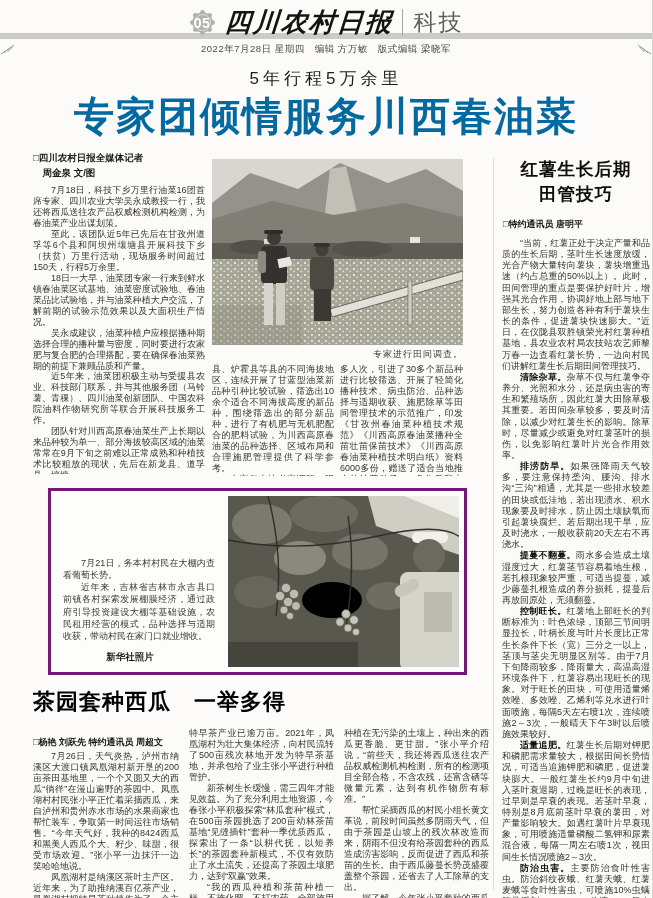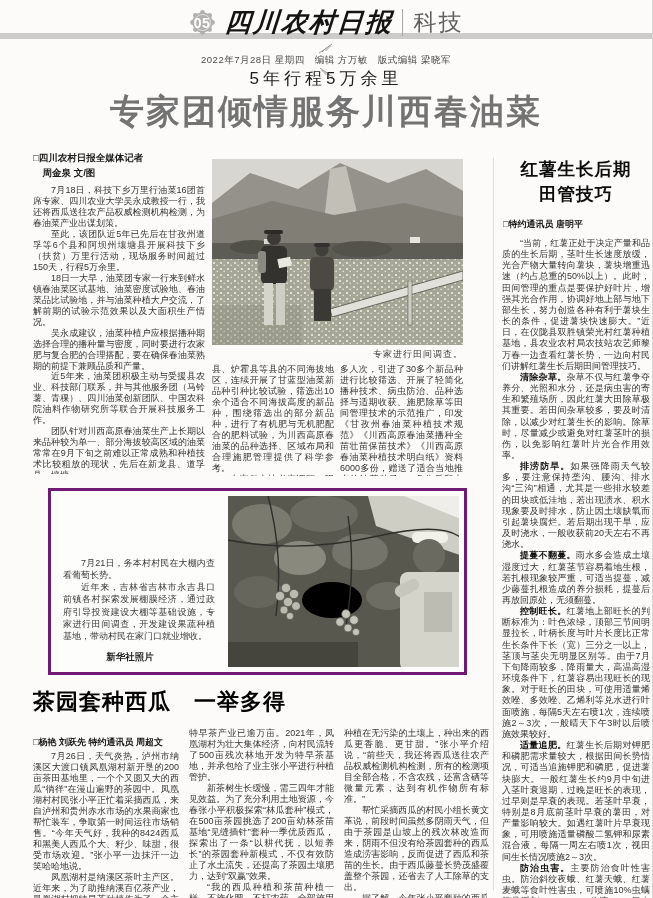--- a/index.html
+++ b/index.html
@@ -34,33 +34,33 @@
     white-space:nowrap;
   }
   .section-label{
     font-size:23px;color:#5e5e5c;letter-spacing:2px;
     border-left:1px solid #a8a6a2;padding-left:11px;line-height:27px;
     white-space:nowrap;
   }
   .band{position:absolute;top:33px;left:0;width:100%;height:6px;background:#ccCbc8;background:#cccbc8;}
   .dateline{
     position:absolute;top:43px;left:0;width:100%;
-    display:flex;justify-content:space-between;align-items:center;
-    font-size:9.5px;color:#4c4c4a;letter-spacing:.5px;flex-direction:column;
+    display:flex;justify-content:space-between;align-items:center;gap:8px;
+    font-size:9.5px;color:#4c4c4a;letter-spacing:.5px;
   }
   .orn{display:inline-block;}
   .orn.flip{transform:scaleX(-1);}
   
   .kicker{
     position:absolute;top:67px;left:0;width:100%;text-align:center;
     font-size:17px;color:#1c1c1c;letter-spacing:4px;
   }
   .headline{
     position:absolute;top:89px;left:0;width:100%;text-align:center;
-    font-size:34px;font-weight:bold;color:#737373;letter-spacing:2px;
+    font-size:40px;font-weight:bold;color:#0369a1;letter-spacing:2px;
   }
   
   .para{
     margin:0;text-indent:2em;text-align:justify;
     font-size:9px;line-height:1.22;color:#333331;
   }
   .cont .para:first-child{text-indent:0;}
   .lead{font-weight:bold;color:#111;}
   
   .main-left{position:absolute;left:33px;top:150px;width:456px;height:528px;}
@@ -225,21 +225,21 @@
         <p class="para">专家们实地考察调研，现场技术指导60多次，培养基层实用人才300</p>
       </div>
     <div class="col3 cont">
         <p class="para">多人次，引进了30多个新品种进行比较筛选、开展了轻简化播种技术、病虫防治、品种选择与适期收获、施肥除草等田间管理技术的示范推广，印发《甘孜州春油菜种植技术规范》《川西高原春油菜播种全苗壮苗保苗技术》《川西高原春油菜种植技术明白纸》资料6000多份，赠送了适合当地推广的油菜种子500多公斤和电动施肥器等。</p>
       </div>
 
     <div class="photo-box">
       <div class="xh-text">
         <div>
             <p class="para">7月21日，务本村村民在大棚内查看葡萄长势。</p>
-            <p class="para">近年来，吉林省吉林市永吉县口前镇各村探索发展棚膜经济，通过政府引导投资建设大棚等基础设施，专家进行田间调查，开发建设果蔬种植基地，带动村民在家门口就业增收。</p>
+            <p class="para">近年来，吉林省吉林市永吉县口前镇各村探索发展棚膜经济，通过政府引导投资建设大棚等基础设施，农民租用经营的模式，品种选择与适期收获，带动村民在家门口就业增收。</p>
           </div>
         <div class="xh-credit">新华社照片</div>
       </div>
       <div class="grape-photo">
         <svg width="240" height="175" viewBox="0 0 240 175" preserveAspectRatio="none">
           <rect width="240" height="175" fill="#59584f"></rect>
           <polygon points="140,0 240,0 240,62 148,30" fill="#cfcec5"></polygon>
           <polygon points="176,0 240,0 240,26" fill="#efeee8"></polygon>
           <g>
             <ellipse cx="34" cy="28" rx="30" ry="20" fill="#7b7a6f"></ellipse>

